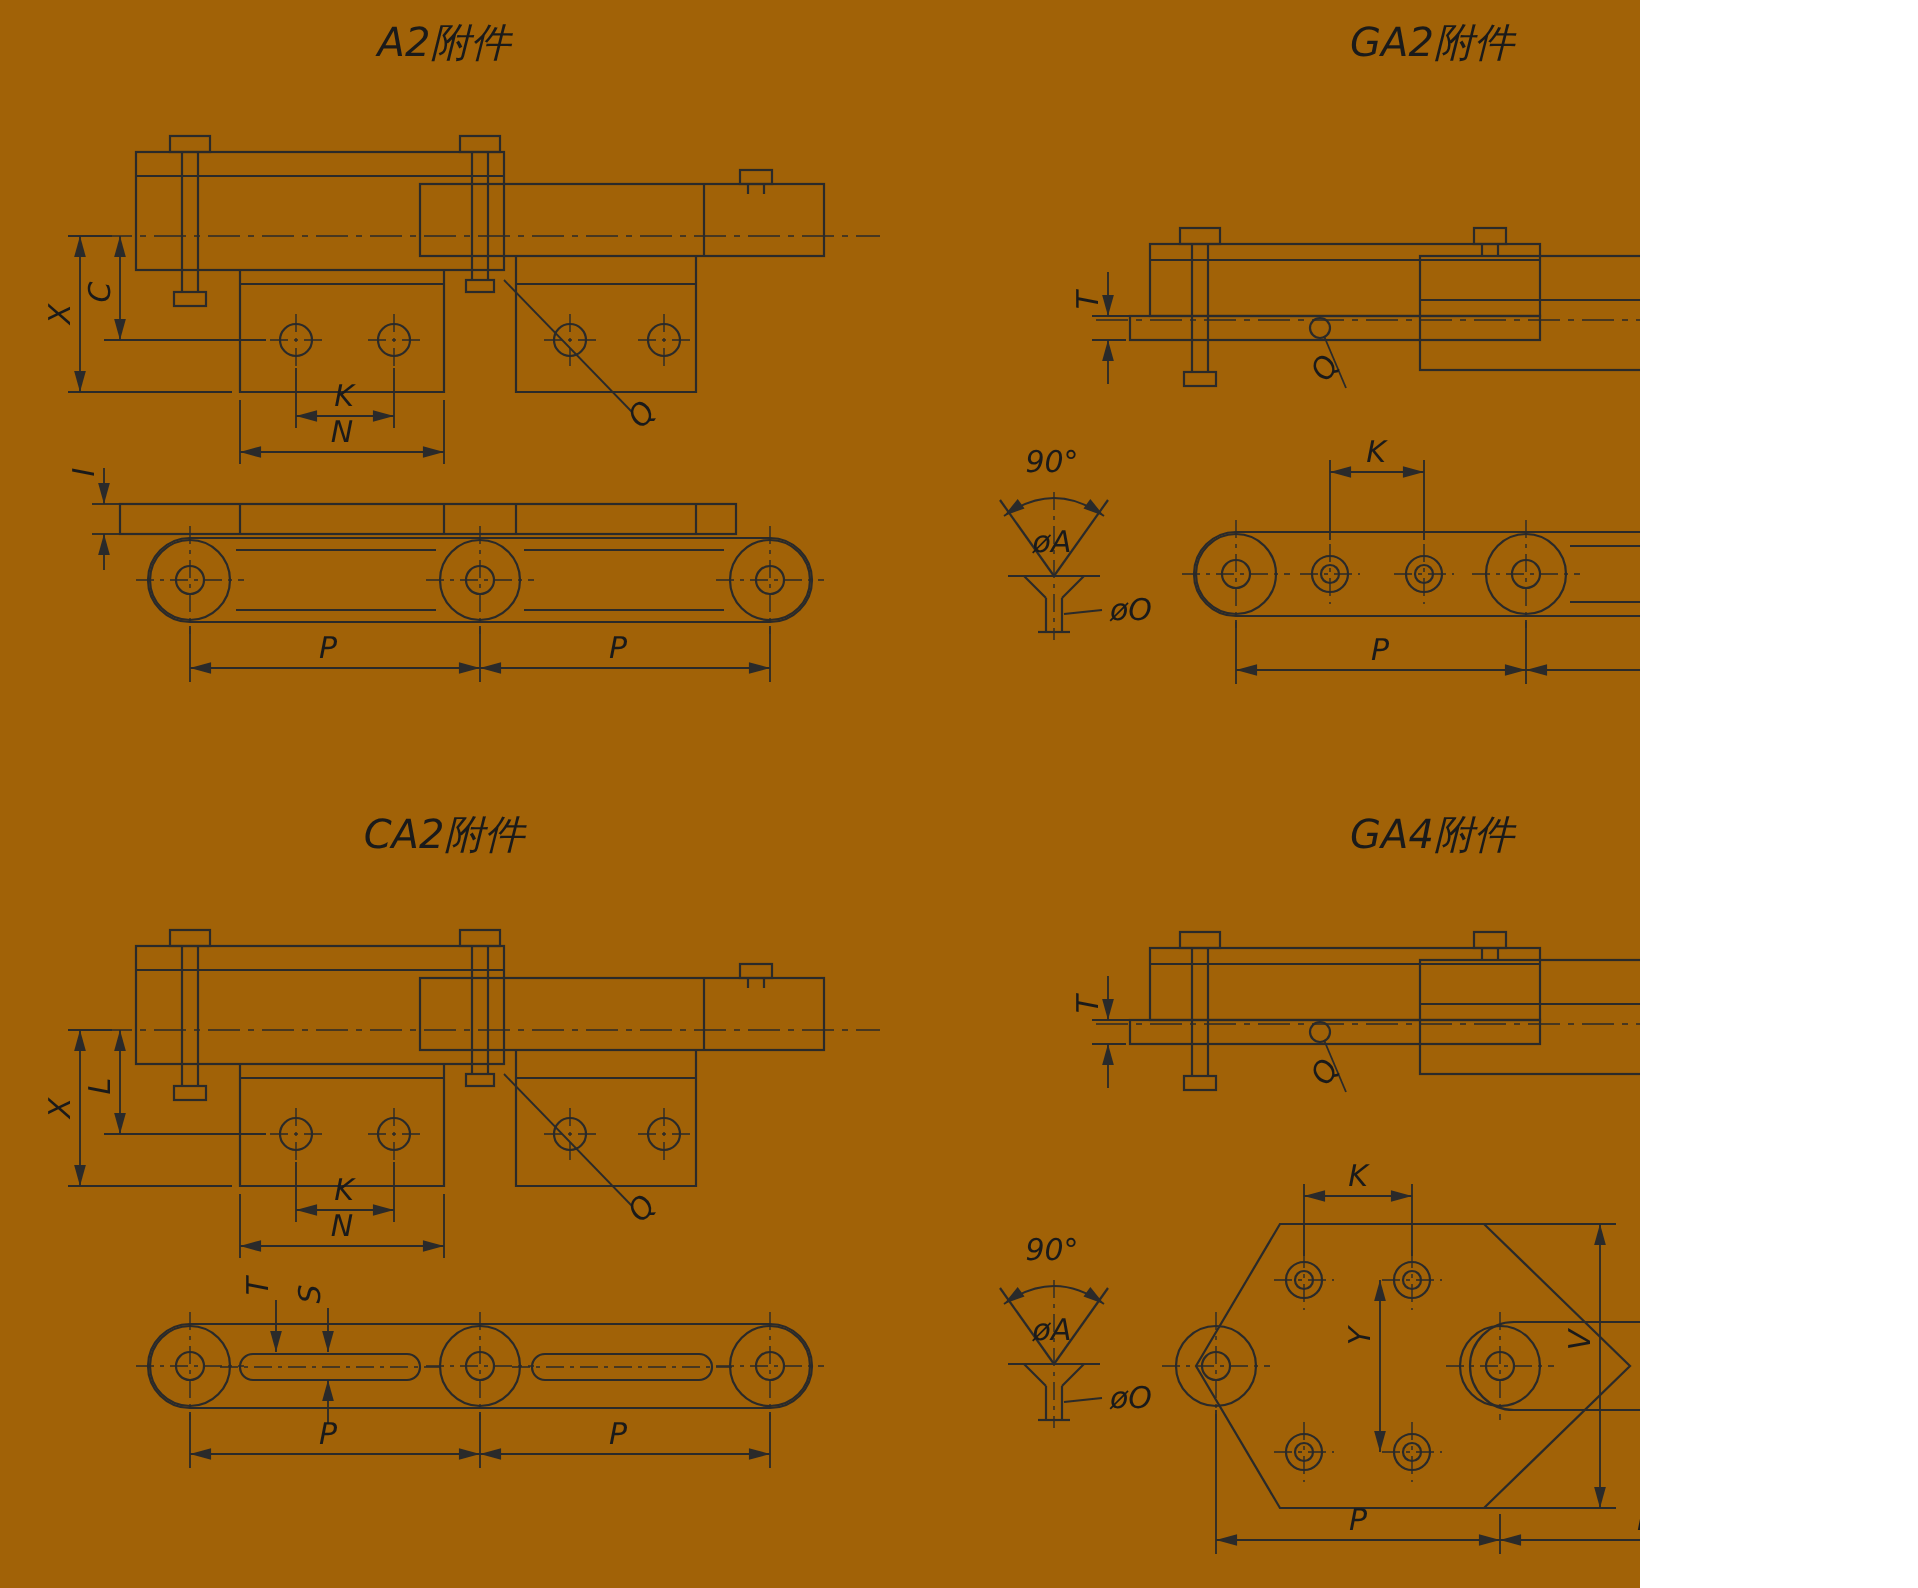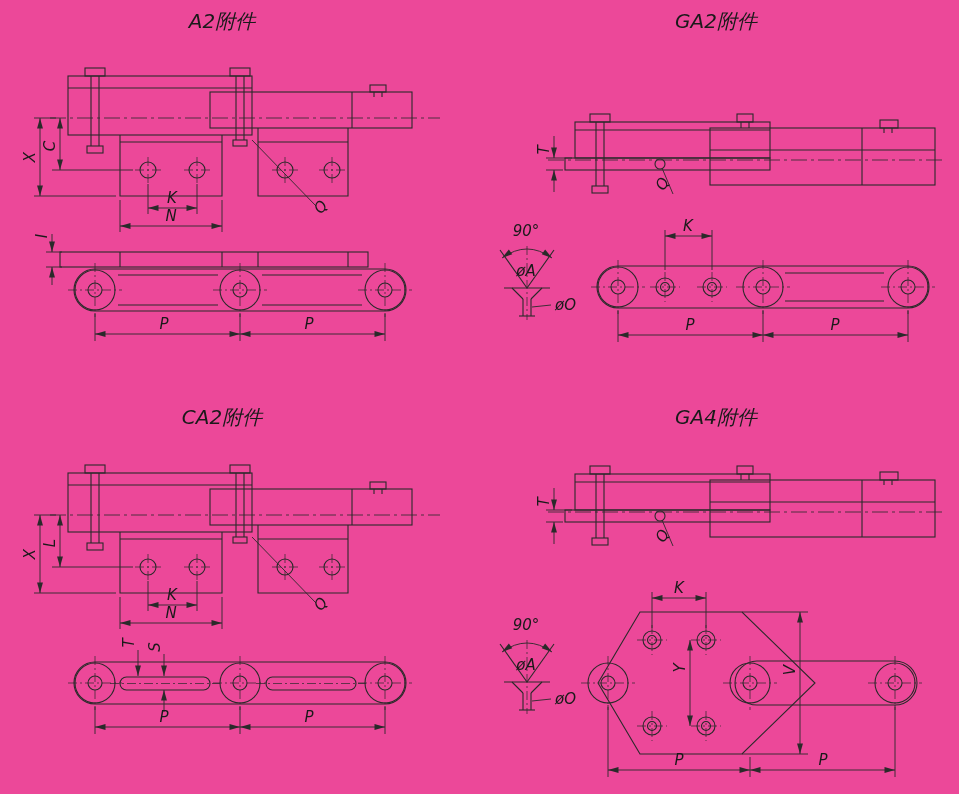--- a/index.html
+++ b/index.html
@@ -1,16 +1,16 @@
 <!DOCTYPE html>
 <html><head>
 <meta charset="utf-8">
 <style>
   html,body{margin:0;padding:0;background:#ffffff;}
-  .stage{width:959px;height:794px;background:#ec4899;position:relative;overflow:hidden;}
+  .stage{width:820px;height:794px;background:#a16207;position:relative;overflow:hidden;}
   svg{display:block;}
   .ln{stroke:#2a2a2a;stroke-width:1.1;fill:none;stroke-linecap:butt;}
   .cl{stroke:#2a2a2a;stroke-width:0.8;fill:none;stroke-dasharray:16 4 3 4;}
   .cls{stroke:#2a2a2a;stroke-width:0.7;fill:none;stroke-dasharray:9 3 2 3;}
   .dim{stroke:#2a2a2a;stroke-width:0.9;fill:none;}
   .lbl{font:italic 15px "DejaVu Sans","Liberation Sans",sans-serif;fill:#1a1a1a;}
   .ttl{font:italic 20px "DejaVu Sans","Liberation Sans",sans-serif;fill:#1a1a1a;}
 </style>
 </head>
 <body>

